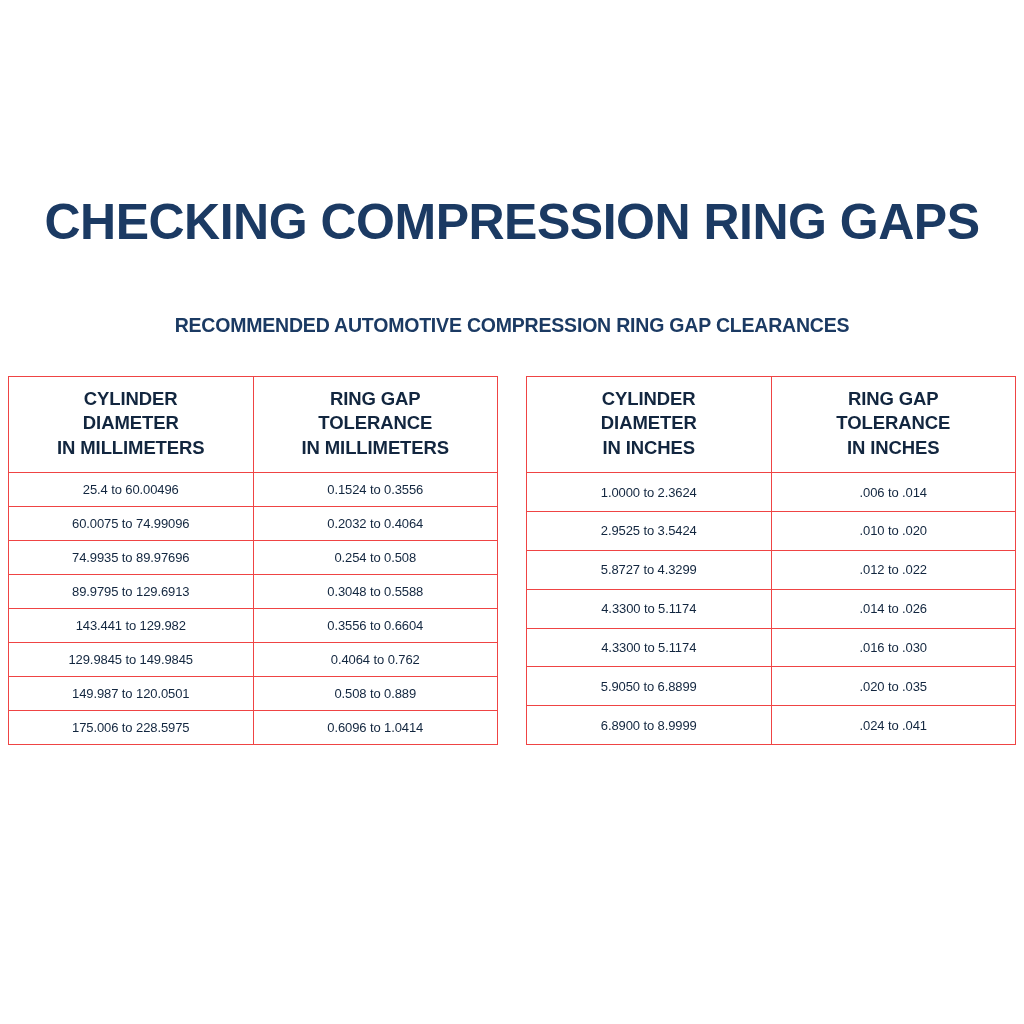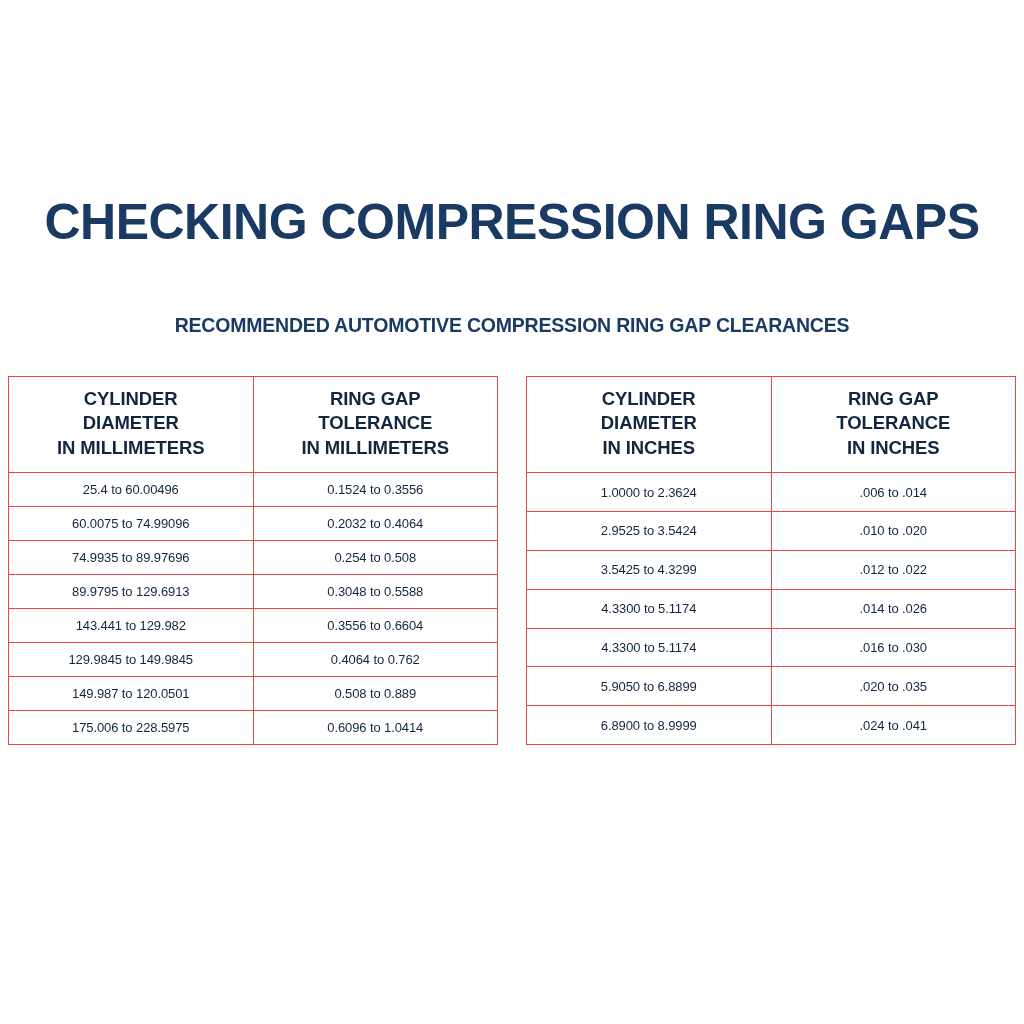--- a/index.html
+++ b/index.html
@@ -165,21 +165,21 @@
       <tbody>
         <tr>
           <td>1.0000 to 2.3624</td>
           <td>.006 to .014</td>
         </tr>
         <tr>
           <td>2.9525 to 3.5424</td>
           <td>.010 to .020</td>
         </tr>
         <tr>
-          <td>3.5425 to 4.3299</td>
+          <td>5.8727 to 4.3299</td>
           <td>.012 to .022</td>
         </tr>
         <tr>
           <td>4.3300 to 5.1174</td>
           <td>.014 to .026</td>
         </tr>
         <tr>
           <td>4.3300 to 5.1174</td>
           <td>.016 to .030</td>
         </tr>

